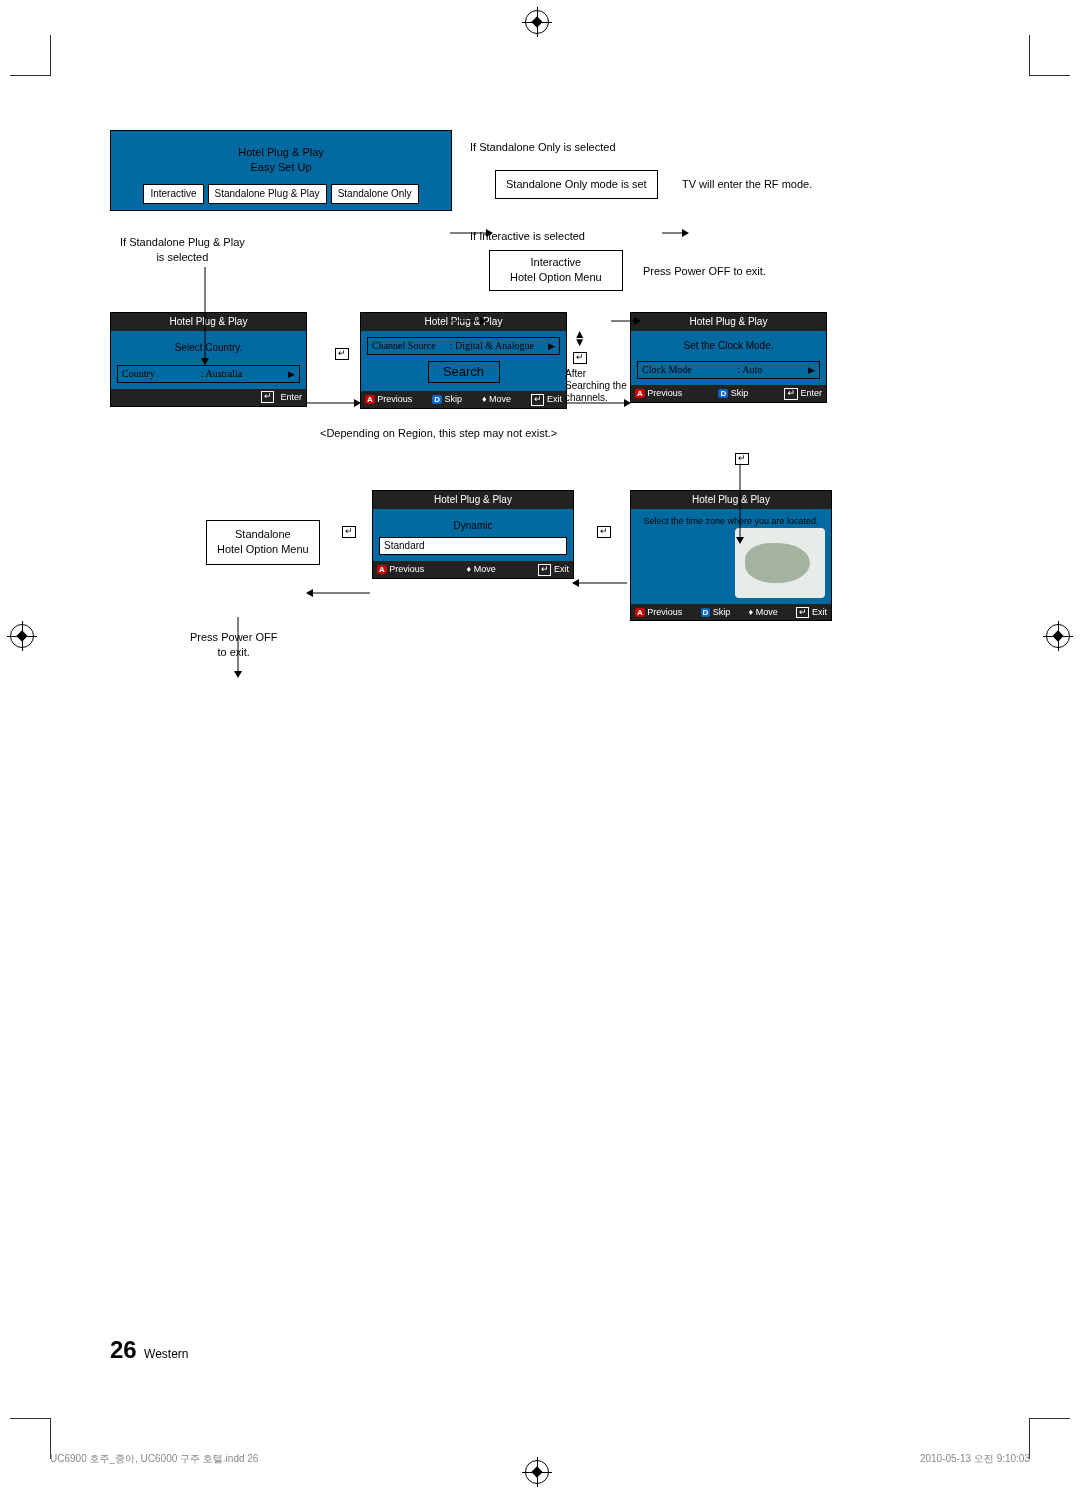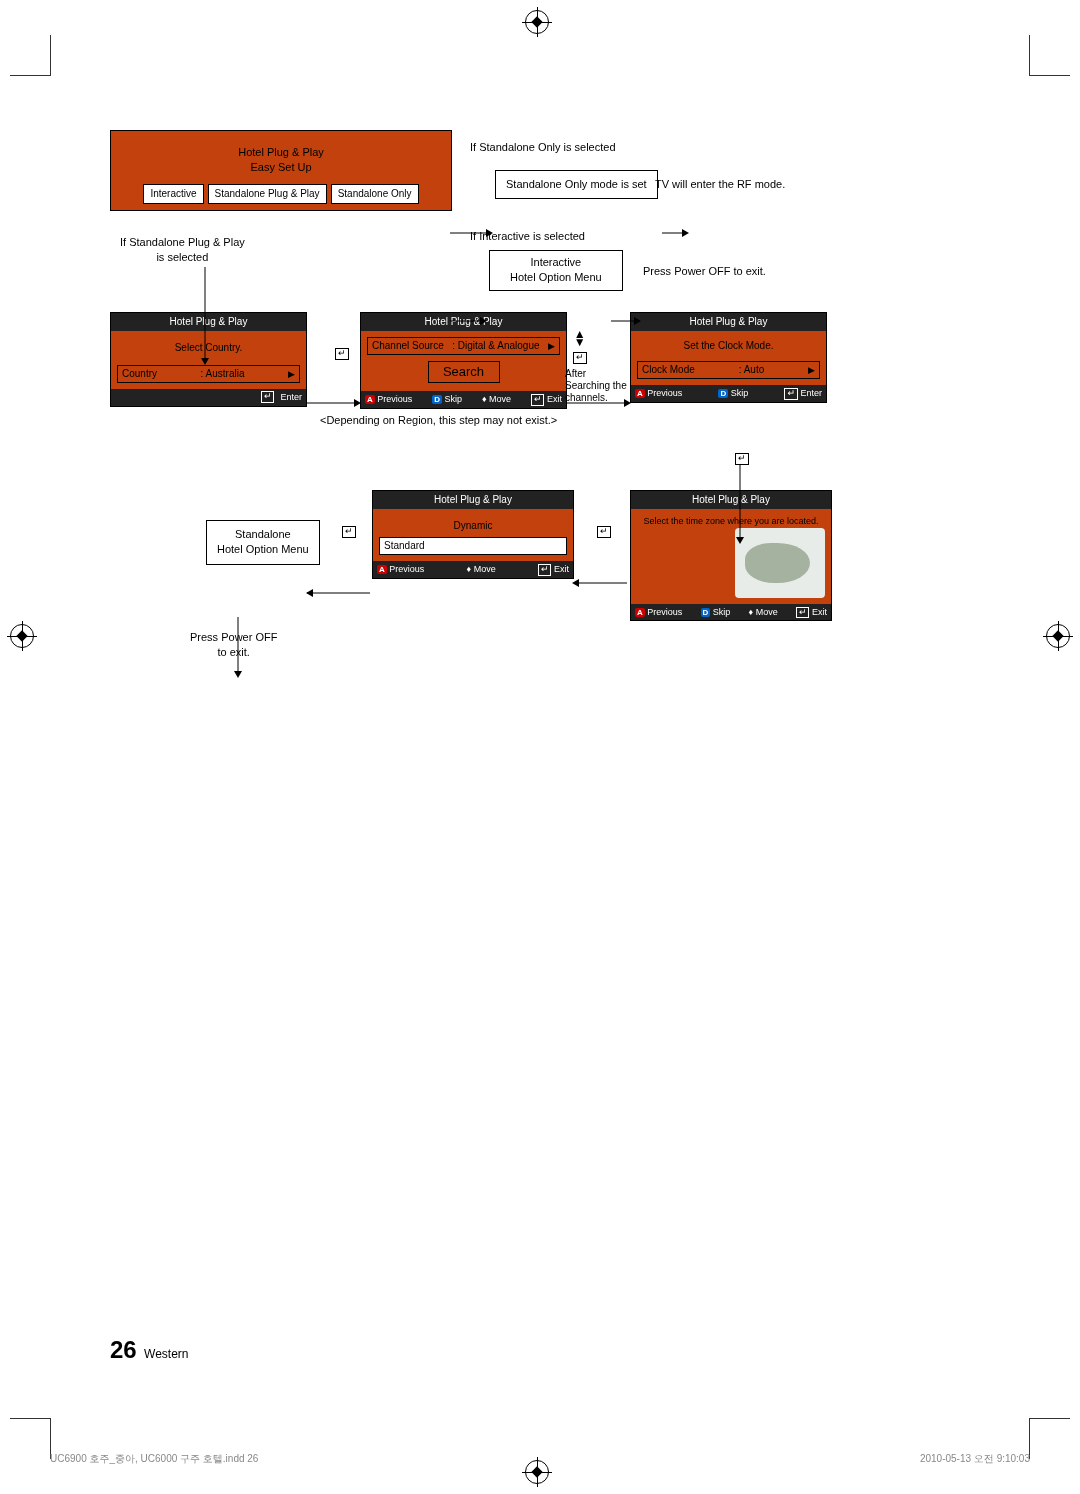--- a/index.html
+++ b/index.html
@@ -17,29 +17,29 @@
 
   .content { position:relative; margin:90px 60px 0 60px; }
   .heading { font-weight:bold; font-size:13px; margin-bottom:25px; }
   .heading .bullet { font-size:14px; margin-right:8px; }
 
   .diagram { position:relative; height:620px; }
   .node { position:absolute; font-size:11px; text-align:center; line-height:1.4; }
 
   .obox { border:1px solid #000; padding:2px 6px; display:inline-block; background:#fff; font-size:10px; }
 
-  .panel { border:1px solid #000; background:#c2410c; }
+  .panel { border:1px solid #000; background:#0369a1; }
   .panel-title { background:#222; color:#fff; font-size:10px; padding:2px 0; text-align:center; }
   .panel-body { padding:6px; font-size:10px; }
   .panel-foot { background:#222; color:#fff; font-size:9px; padding:2px 4px; display:flex; justify-content:flex-end; gap:6px; align-items:center; }
   .panel-foot .btn-a { background:#c00; color:#fff; padding:0 2px; border-radius:2px; font-weight:bold; font-size:8px; }
   .panel-foot .btn-d { background:#06c; color:#fff; padding:0 2px; border-radius:2px; font-weight:bold; font-size:8px; }
   .panel-foot span { white-space:nowrap; }
 
-  .field { border:1px solid #000; display:flex; justify-content:space-between; padding:1px 4px; font-size:10px; align-items:center; margin-top:4px; }
+  .field { border:1px solid #000; display:flex; justify-content:space-between; padding:1px 4px; font-size:10px; align-items:center; margin-top:4px;font-family:Liberation Serif, serif; }
   .field .arrow { font-size:9px; }
 
   .search-btn { border:1px solid #000; font-size:13px; padding:1px 0; text-align:center; width:70px; margin:6px auto 2px; }
 
   .note { font-size:11px; text-align:center; }
 
   .tz-list { font-size:9px; line-height:1.3; margin-top:4px; }
   .tz-list div { padding:0 1px; }
   .tz-list .sel { border:1px solid #000; font-weight:bold; }
 
@@ -93,21 +93,21 @@
           <div style="display:flex; gap:4px; justify-content:center; margin-top:8px;">
             <span class="obox">Interactive</span>
             <span class="obox">Standalone Plug &amp; Play</span>
             <span class="obox">Standalone Only</span>
           </div>
         </div>
       </div>
 
       <div class="node" style="left:360px; top:10px;">If Standalone Only is selected</div>
       <div class="node" style="left:385px; top:40px; border:1px solid #000; padding:6px 10px;">Standalone Only mode is set</div>
-      <div class="node" style="left:545px; top:47px;">TV will enter the RF mode.</div>
+      <div class="node" style="left:572px; top:47px;">TV will enter the RF mode.</div>
 
       <div class="node" style="left:360px; top:99px;">If Interactive is selected</div>
       <div class="node" style="left:379px; top:120px; border:1px solid #000; padding:4px 20px;">
         <div>Interactive</div>
         <div>Hotel Option Menu</div>
       </div>
       <div class="node" style="left:533px; top:134px;">Press Power OFF to exit.</div>
 
       <div class="node" style="left:10px; top:105px;">
         <div>If Standalone Plug &amp; Play</div>
@@ -170,21 +170,21 @@
             <span class="arrow">▶</span>
           </div>
         </div>
         <div class="panel-foot" style="justify-content:space-between;">
           <span><span class="btn-a">A</span> <span>Previous</span></span>
           <span><span class="btn-d">D</span> <span>Skip</span></span>
           <span><span class="enter-icon" style="background:transparent;border-color:#fff;color:#fff;">↵</span> <span>Enter</span></span>
         </div>
       </div>
 
-      <div class="node note" style="left:210px; top:283px;">&lt;Depending on Region, this step may not exist.&gt;</div>
+      <div class="node note" style="left:210px; top:296px;">&lt;Depending on Region, this step may not exist.&gt;</div>
 
       <div class="node" style="left:625px; top:320px;"><span class="enter-icon">↵</span></div>
 
       <div class="node panel" style="left:520px; top:360px; width:200px;">
         <div class="panel-title">Hotel Plug &amp; Play</div>
         <div class="panel-body" style="overflow:hidden;">
           <div style="font-size:9px;">Select the time zone where you are located.</div>
           <div class="map">
               <div class="land"></div>
             </div>

